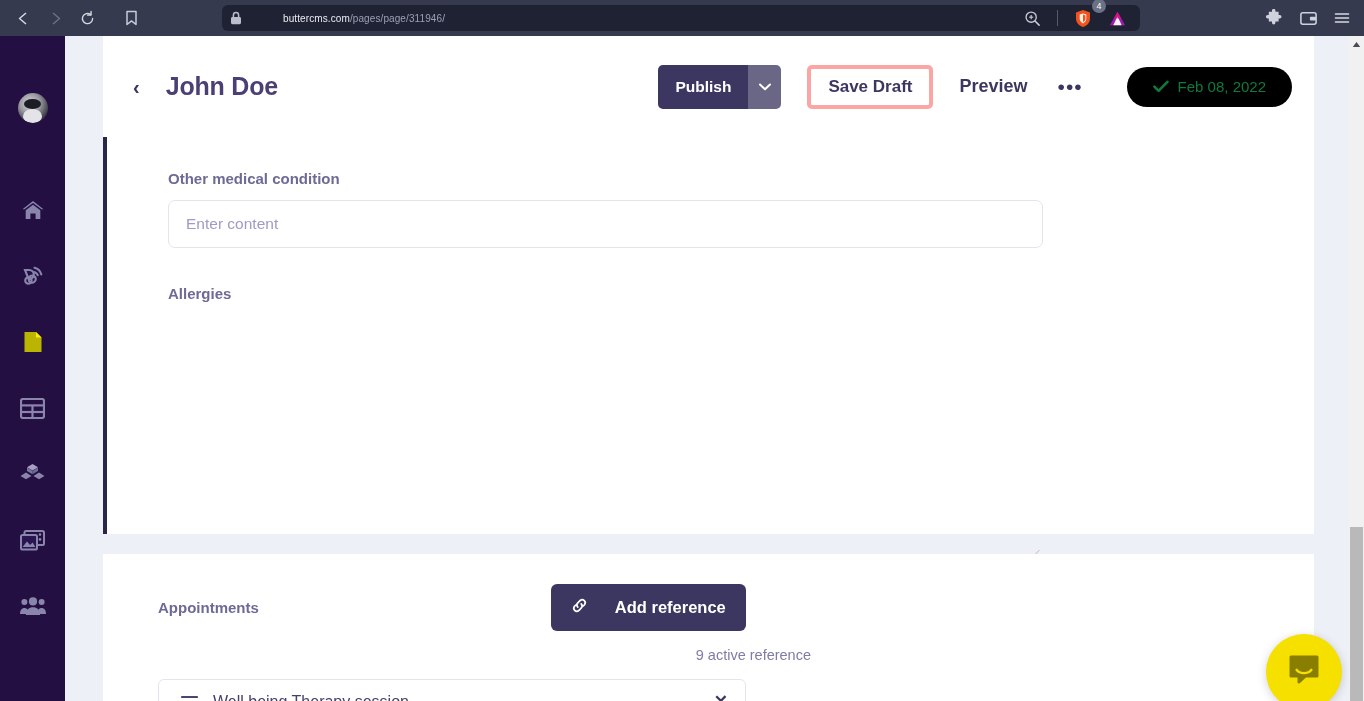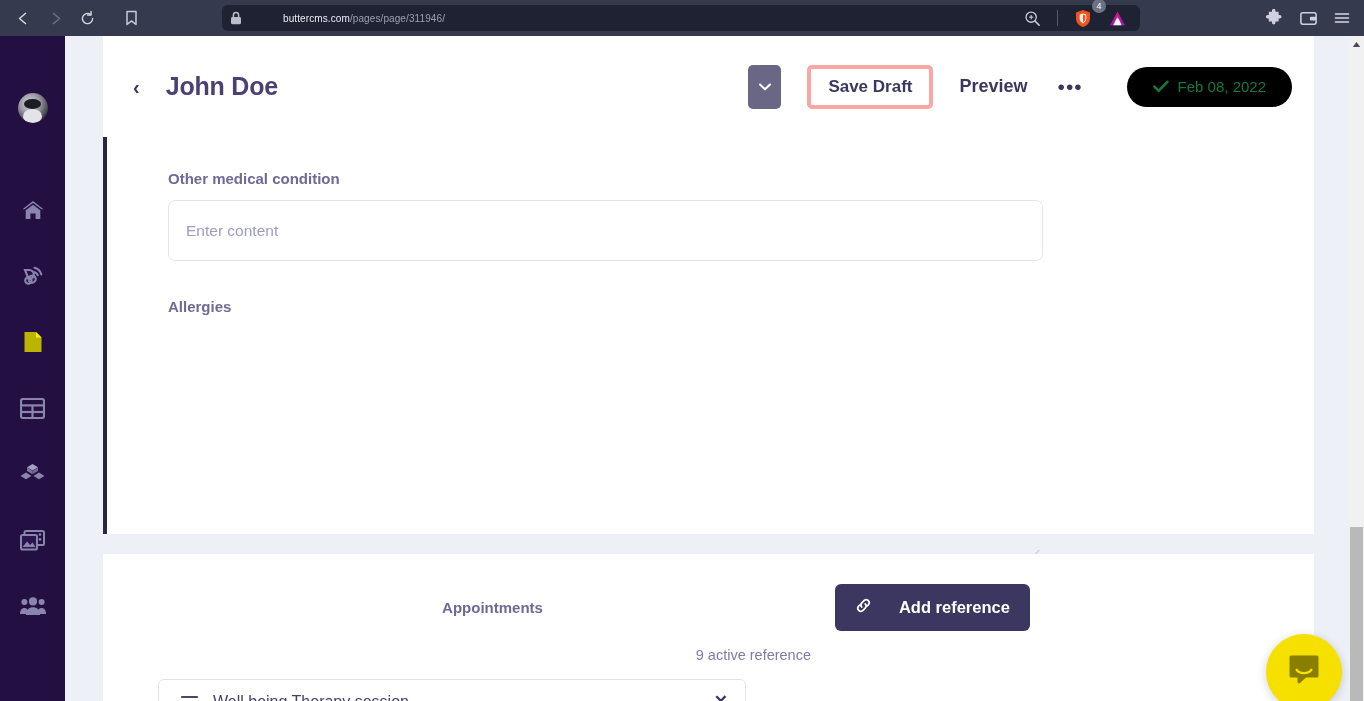--- a/index.html
+++ b/index.html
@@ -291,21 +291,21 @@
   .field-label {
     font-size: 15px;
     font-weight: bold;
     color: #6e6a96;
     margin-bottom: 13px;
   }
   .field-label.gap { margin-top: 37px; }
 
   .text-input {
     width: 875px;
-    height: 61px;
+    height: 48px;
     border: 1px solid #e3e4f0;
     border-radius: 7px;
     padding: 0 17px;
     font-size: 15.5px;
     color: #3b3760;
     font-family: inherit;
     outline: none;
     background: #fff;
   }
   .text-input::placeholder { color: #9e9bc4; }
@@ -337,21 +337,20 @@
     position: absolute;
     left: 38px; top: 518px;
     width: 1211px;
     height: 176px;
     background: #ffffff;
     padding: 30px 0 0 55px;
   }
   .refs-top {
     display: flex;
     align-items: center;
-    justify-content: center;
   }
   .refs-title {
     font-size: 15px;
     font-weight: bold;
     color: #6e6a96;
   }
   .btn-add-ref {
     margin-left: 292px;
     height: 47px;
     background: #3b3760;
@@ -619,20 +618,21 @@
   </nav>
 
   <div class="content">
 
     <div class="page-header">
       <span class="back-chevron">‹</span>
       <h1 class="page-title">John Doe</h1>
 
       <div class="header-actions">
         <div class="btn-publish-group">
+          <button class="btn-publish">Publish</button>
           <button class="btn-publish-caret">
             <span>
               <svg width="12" height="8" viewBox="0 0 12 8">
                   <path d="M1 1.5 L6 6.3 L11 1.5" fill="none" stroke="#ffffff" stroke-width="2" stroke-linecap="round" stroke-linejoin="round"></path>
                 </svg>
             </span>
           </button>
         </div>
         <button class="btn-save-draft">Save Draft</button>
         <button class="btn-preview">Preview</button>

